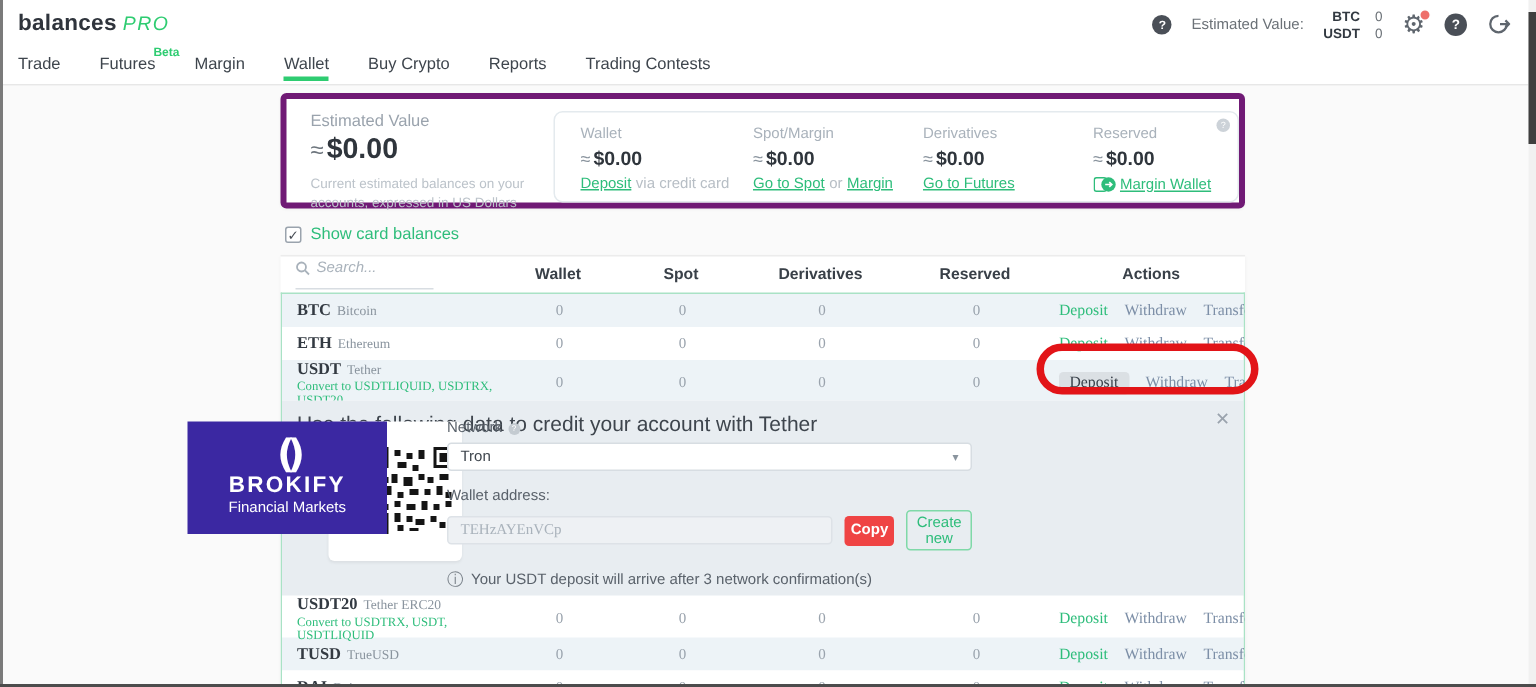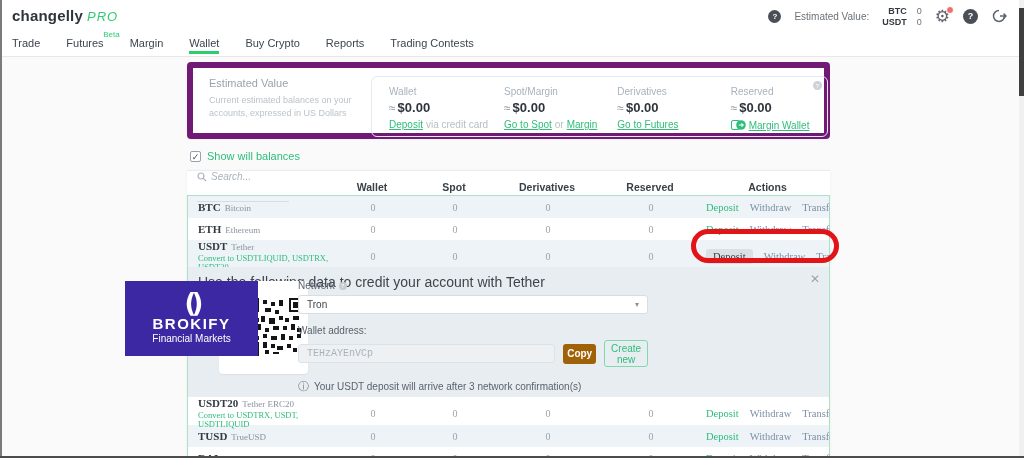--- a/index.html
+++ b/index.html
@@ -27,25 +27,25 @@
   .mini-balances .cur { font-weight:700; color:#333a42; text-align:right; }
   .mini-balances .val { color:#6b7177; }
   .gear-wrap { position:relative; }
   .gear { font-size:17px; color:#5f666e; line-height:1; }
   .gear-dot { position:absolute; top:-2px; right:-4px; width:8px; height:8px; border-radius:50%; background:#ee6f6a; border:1px solid #fff; }
   .help-circle { display:inline-flex; width:15px; height:15px; border-radius:50%; background:#4a4f57; color:#fff; font-size:9px; font-weight:700; align-items:center; justify-content:center; }
 
   
   .nav { position:absolute; left:10px; top:32px; display:flex; gap:26px; align-items:flex-end; height:22px; }
   .tab { font-size:11px; color:#3e454d; padding-bottom:5px; position:relative; cursor:pointer; }
-  .tab .beta { position:absolute; top:-7px; right:-16px; font-size:8px; color:#2ecc71; font-weight:400; }
+  .tab .beta { position:absolute; top:-7px; right:-16px; font-size:8px; color:#2ecc71; font-weight:700; }
   .tab.active { border-bottom:3px solid #2ecc71; padding-bottom:2px; }
 
   
-  .summary-card { position:absolute; left:187px; top:62px; width:643px; height:77px; background:#fff; border:6px solid #701a75; border-radius:4px; box-shadow:0 1px 2px rgba(0,0,0,.04); }
+  .summary-card { position:absolute; left:187px; top:62px; width:643px; height:77px; background:#fff; border:4px solid #701a75; border-radius:4px; box-shadow:0 1px 2px rgba(0,0,0,.04); }
   .sum-left { position:absolute; left:16px; top:9px; width:150px; }
   .sum-title { font-size:11px; color:#9aa3ad; }
   .sum-total { margin-top:2px; font-size:19px; font-weight:800; color:#2f353c; }
   .sum-total .approx { font-weight:400; color:#6d757d; font-size:16px; margin-right:2px; }
   .sum-desc { margin-top:5px; font-size:9px; line-height:1.45; color:#bcc3ca; }
   .accounts-box { position:absolute; left:178px; top:8px; width:637px; max-width:457px; height:61px; border:1px solid #e4eaee; border-radius:6px; display:flex; }
   .acct-col { width:115px; padding:9px 0 0 17px; }
   .acct-label { font-size:10px; color:#a9b2bb; }
   .acct-value { margin:3px 0 4px; font-size:13px; font-weight:800; color:#2f353c; }
   .acct-value .approx { font-weight:400; color:#8a949e; font-size:12px; margin-right:2px; }
@@ -57,21 +57,21 @@
   .zero-row { position:absolute; left:190px; top:150px; display:flex; align-items:center; gap:6px; }
   .checkbox { width:11px; height:11px; border:1px solid #9aa3ad; border-radius:2px; background:#fff; font-size:9px; line-height:10px; text-align:center; color:#4a4f57; cursor:pointer; }
   .zero-label { font-size:11px; color:#2ebd7b; }
 
   
   .table-card { position:absolute; left:187px; top:170px; width:643px; height:288px; background:#fff; border-top:1px solid #ececec; box-shadow:0 1px 3px rgba(0,0,0,.05); overflow:hidden; }
   .grid { display:grid; grid-template-columns:148px 74px 90px 96px 110px 1fr; align-items:center; }
   .thead { height:24px; }
   .th { font-size:10.5px; font-weight:700; color:#394048; text-align:center; }
   .th.actions-th { text-align:center; }
-  .search-wrap { display:flex; align-items:center; gap:4px; margin-left:10px; border-bottom:1px solid #d8dde2; width:92px; padding-bottom:19px; }
+  .search-wrap { display:flex; align-items:center; gap:4px; margin-left:10px; border-bottom:1px solid #d8dde2; width:92px; padding-bottom:8px; }
   .search-input { border:none; outline:none; background:transparent; font-style:italic; font-size:10px; color:#6b7177; width:76px; font-family:"Liberation Sans",sans-serif; }
   .search-input::placeholder { color:#a9b2bb; }
   .rows-wrap { border:1px solid #a9e2c5; border-bottom:none; }
   .trow { height:22px; background:#fff;font-family:Liberation Serif, serif; }
   .trow.alt { background:#edf3f7; }
   .trow.tall { height:27px; }
   .trow.tall2 { height:28px; }
   .coin { padding-left:10px; line-height:1.1; }
   .sym { font-size:11px; font-weight:700; color:#333a42; }
   .cname { font-size:9px; color:#8a949e; margin-left:4px; }
@@ -89,43 +89,43 @@
   .dep-close { position:absolute; right:9px; top:5px; font-size:12px; color:#9aa3ad; cursor:pointer; }
   .qr-card { position:absolute; left:31px; top:14px; width:89px; height:93px; background:#fff; border-radius:4px; box-shadow:0 1px 2px rgba(0,0,0,.06); }
   .qr-card svg { position:absolute; right:5px; top:17px; }
   .dep-form { position:absolute; left:110px; top:13px; width:350px; }
   .form-label { font-size:10px; color:#5a626b; display:flex; align-items:center; gap:4px; }
   .tiny-info { width:8px; height:8px; border-radius:50%; background:#c4cbd1; color:#fff; font-size:5.5px; display:inline-flex; align-items:center; justify-content:center; }
   .select { margin-top:4px; height:19px; background:#fff; border:1px solid #d7dde2; border-radius:3px; display:flex; align-items:center; justify-content:space-between; padding:0 8px; font-size:10px; color:#3e454d; cursor:pointer; }
   .select .caret { color:#8a949e; font-size:8px; }
   .addr-label { margin-top:11px; }
   .addr-row { margin-top:4px; display:flex; align-items:center; gap:8px; }
-  .addr-input { width:350px; height:19px; background:#eef1f4; border:1px solid #dde2e7; border-radius:3px; padding:0 8px; font-size:10px; color:#a9b2bb; font-family:Liberation Mono, monospace; }
-  .btn-copy { width:46px; height:20px; background:#a16207; border:none; border-radius:3px; color:#fff; font-size:10px; font-weight:700; cursor:pointer; font-family:"Liberation Sans",sans-serif; }
+  .addr-input { width:350px; height:19px; background:#eef1f4; border:1px solid #dde2e7; border-radius:3px; padding:0 8px; font-size:10px; color:#a9b2bb; font-family:Liberation Serif, serif; }
+  .btn-copy { width:46px; height:20px; background:#ef4444; border:none; border-radius:3px; color:#fff; font-size:10px; font-weight:700; cursor:pointer; font-family:"Liberation Sans",sans-serif; }
   .btn-create { width:60px; height:27px; background:transparent; border:1px solid #7fd9a8; border-radius:3px; color:#2ebd7b; font-size:10px; cursor:pointer; font-family:"Liberation Sans",sans-serif; }
   .dep-note { position:absolute; left:110px; top:112px; font-size:10px; color:#5a626b; display:flex; align-items:center; gap:5px; }
   .note-i { font-size:11px; color:#7a828a; }
 
   
   .brokify { position:absolute; left:125px; top:281px; width:133px; height:75px; background:#3b28a2; z-index:40; display:flex; flex-direction:column; align-items:center; justify-content:center; color:#fff; }
   .brokify .mark { font-weight:700; font-size:26px; letter-spacing:-5px; line-height:.8; margin-bottom:2px; font-family:"DejaVu Sans",sans-serif; }
   .brokify .brand { font-size:15px; font-weight:700; letter-spacing:1.5px; }
   .brokify .tagline { font-size:10px; font-weight:400; margin-top:1px; }
 
   
   .annotation { position:absolute; left:691px; top:229px; width:148px; height:34px; border:5px solid #e21418; border-radius:19px; z-index:60; pointer-events:none; }
 </style>
 </head>
 <body>
 
 <div class="edge-left"></div>
 
 <div class="topbar">
   <div class="logo">
-    <span>changelly</span><span class="pro">PRO</span>
+    <span>balances</span><span class="pro">PRO</span>
   </div>
   <div class="top-right">
     <span class="info-circle">?</span>
     <span class="est-label">Estimated Value:</span>
     <div class="mini-balances">
       <span class="cur">BTC</span>
       <span class="val">0</span>
       <span class="cur">USDT</span>
       <span class="val">0</span>
     </div>
@@ -149,20 +149,21 @@
     <div class="tab active">Wallet</div>
     <div class="tab">Buy Crypto</div>
     <div class="tab">Reports</div>
     <div class="tab">Trading Contests</div>
   </div>
 </div>
 
 <div class="summary-card">
   <div class="sum-left">
     <div class="sum-title">Estimated Value</div>
+    <div class="sum-total"><span class="approx">≈</span><span>$0.00</span></div>
     <div class="sum-desc">Current estimated balances on your accounts, expressed in US Dollars</div>
   </div>
   <div class="accounts-box">
     <span class="box-info">?</span>
     <div class="acct-col">
       <div class="acct-label">Wallet</div>
       <div class="acct-value"><span class="approx">≈</span><span>$0.00</span></div>
       <div class="acct-links">
           <span class="green-link">Deposit</span>
           <span>via credit card</span>
@@ -196,21 +197,21 @@
             </svg>
           </span>
         <span class="green-link">Margin Wallet</span>
       </div>
     </div>
   </div>
 </div>
 
 <div class="zero-row">
   <span class="checkbox">✓</span>
-  <span class="zero-label">Show will balances</span>
+  <span class="zero-label">Show card balances</span>
 </div>
 
 <div class="table-card">
   <div class="grid thead">
     <div class="search-wrap">
       <span style="display:inline-flex;">
           <svg width="10" height="10" viewBox="0 0 10 10">
             <circle cx="4" cy="4" r="3" fill="none" stroke="#a9b2bb" stroke-width="1.2"></circle>
             <path d="M6.3 6.3 9 9" stroke="#a9b2bb" stroke-width="1.2"></path>
           </svg>

